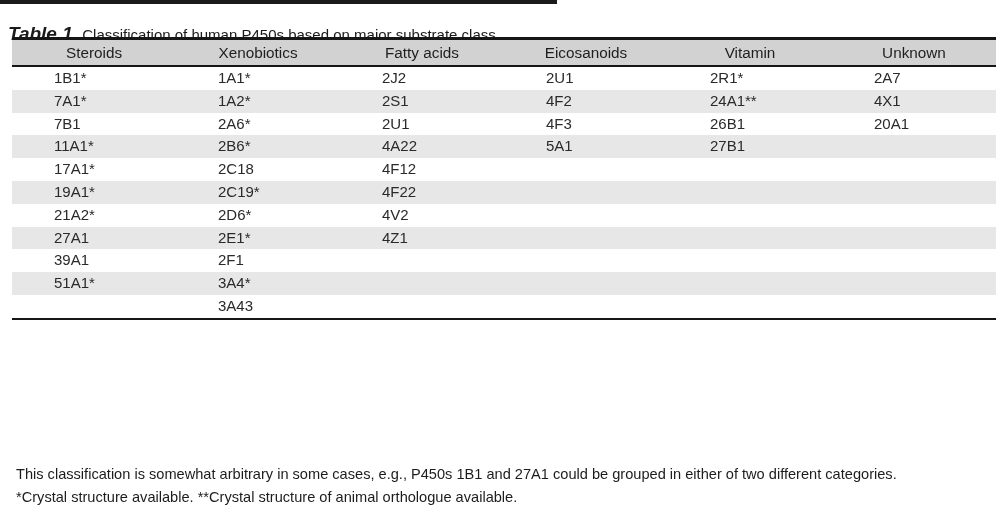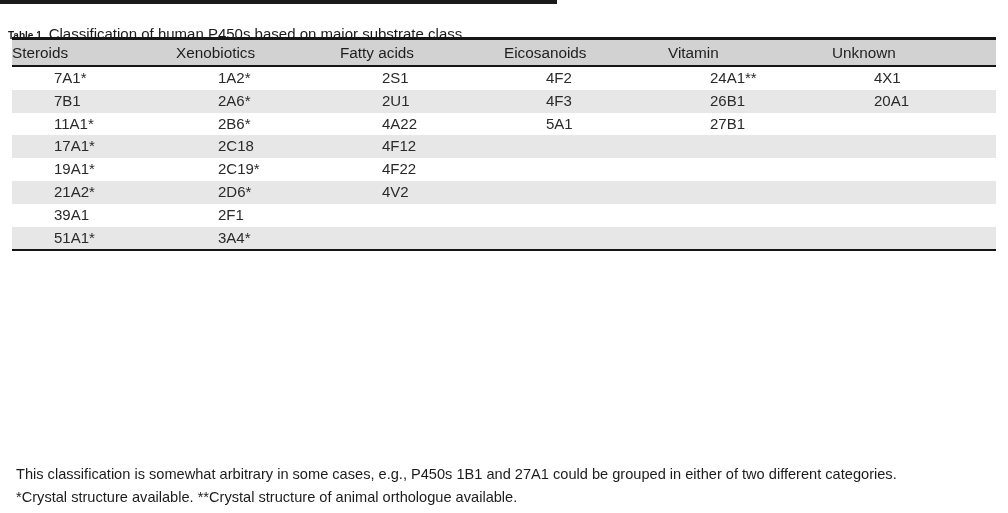--- a/index.html
+++ b/index.html
@@ -28,40 +28,41 @@
     position: absolute;
     left: 8px;
     top: 9px;
     font-size: 15px;
     line-height: 20px;
     color: #1a1a1a;
     white-space: nowrap;
   }
   .caption b {
     font-weight: bold;
-    font-size: 10px;
+    font-size: 19px;
+    font-style: italic;
   }
   table.p450 {
     position: absolute;
     left: 12px;
     top: 37px;
     width: 984px;
     border-collapse: collapse;
     table-layout: fixed;
     border-top: 3px solid #161616;
     border-bottom: 2.5px solid #161616;
     font-size: 15px;
   }
   table.p450 thead th {
     background: #d2d2d2;
     border-bottom: 2px solid #161616;
     height: 25px;
     font-weight: normal;
     font-size: 15.3px;
-    text-align: left;
+    text-align: center;
     vertical-align: middle;
     color: #1e1e1e;
     padding: 0;
   }
   table.p450 tbody td {
     height: 22.8px;
     line-height: 22.8px;
     padding: 0 0 0 42px;
     text-align: left;
     vertical-align: middle;
@@ -100,20 +101,28 @@
           <th>Steroids</th>
           <th>Xenobiotics</th>
           <th>Fatty acids</th>
           <th>Eicosanoids</th>
           <th>Vitamin</th>
           <th>Unknown</th>
         </tr>
     </thead>
     <tbody>
         <tr>
+          <td>1B1*</td>
+          <td>1A1*</td>
+          <td>2J2</td>
+          <td>2U1</td>
+          <td>2R1*</td>
+          <td>2A7</td>
+        </tr>
+        <tr>
           <td>7A1*</td>
           <td>1A2*</td>
           <td>2S1</td>
           <td>4F2</td>
           <td>24A1**</td>
           <td>4X1</td>
         </tr>
         <tr>
           <td>7B1</td>
           <td>2A6*</td>
@@ -148,30 +157,46 @@
         </tr>
         <tr>
           <td>21A2*</td>
           <td>2D6*</td>
           <td>4V2</td>
           <td></td>
           <td></td>
           <td></td>
         </tr>
         <tr>
+          <td>27A1</td>
+          <td>2E1*</td>
+          <td>4Z1</td>
+          <td></td>
+          <td></td>
+          <td></td>
+        </tr>
+        <tr>
           <td>39A1</td>
           <td>2F1</td>
           <td></td>
           <td></td>
           <td></td>
           <td></td>
         </tr>
         <tr>
           <td>51A1*</td>
           <td>3A4*</td>
+          <td></td>
+          <td></td>
+          <td></td>
+          <td></td>
+        </tr>
+        <tr>
+          <td></td>
+          <td>3A43</td>
           <td></td>
           <td></td>
           <td></td>
           <td></td>
         </tr>
       </tbody>
   </table>
 
   <div class="footnotes">
     <p>This classification is somewhat arbitrary in some cases, e.g., P450s 1B1 and 27A1 could be grouped in either of two different categories.</p>

